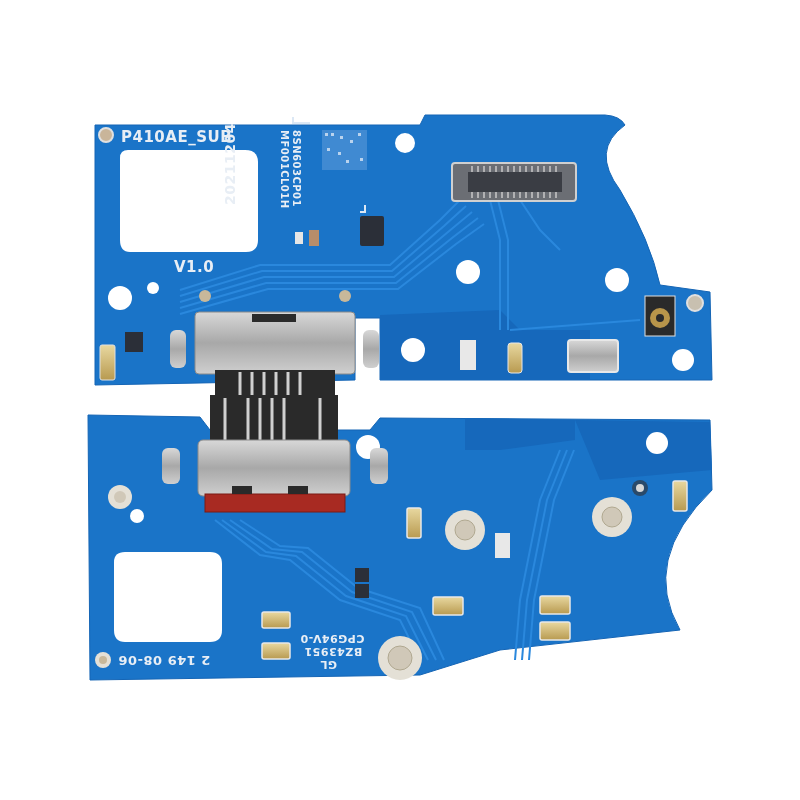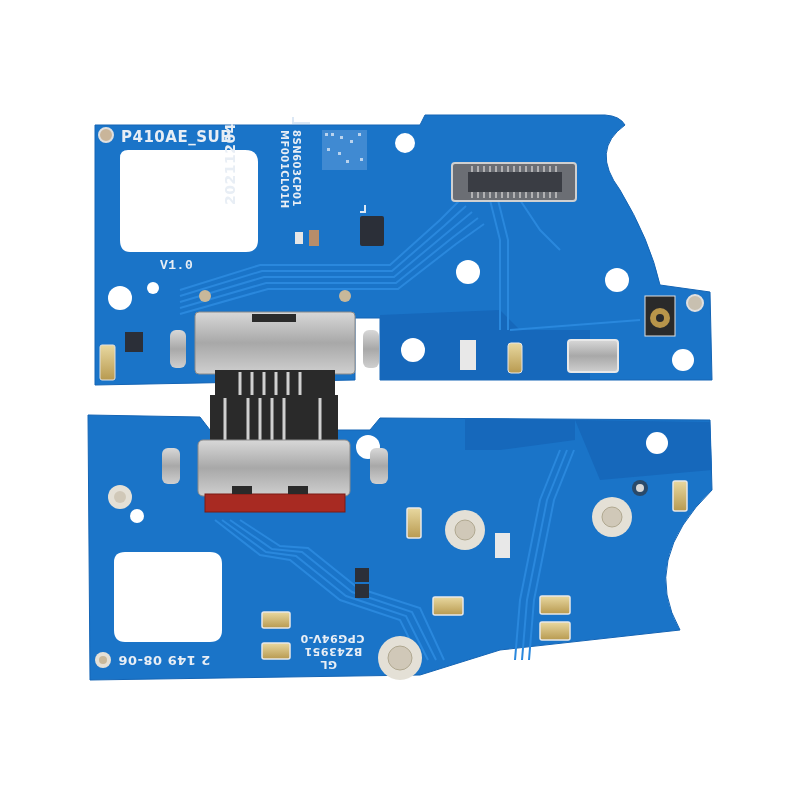--- a/index.html
+++ b/index.html
@@ -214,19 +214,19 @@
       <rect x="232" y="486" width="20" height="8" fill="#2a2a2a"></rect>
       <rect x="288" y="486" width="20" height="8" fill="#2a2a2a"></rect>
     </g>
   </g>
 </svg>
 
 <div class="silk" style="left:121px; top:128px; font-size:15px;">P410AE_SUB</div>
 <div class="silk" style="left:222px; top:163px; font-size:14px; transform:rotate(-90deg); transform-origin:left top; top:205px;">20211204</div>
 <div class="silk" style="left:302px; top:130px; font-size:10px; transform:rotate(90deg); transform-origin:left top;">8SN603CP01</div>
 <div class="silk" style="left:290px; top:130px; font-size:10px; transform:rotate(90deg); transform-origin:left top;">MF001CL01H</div>
-<div class="silk" style="left:160px; top:258px; font-size:13px;font-family:Liberation Mono, monospace;">V1.0</div>
+<div class="silk" style="left:174px; top:258px; font-size:15px;">V1.0</div>
 
 <div class="silk" style="left:118px; top:653px; font-size:13px; transform:rotate(180deg); transform-origin:center;">2 149 08-06</div>
 <div class="silk" style="left:300px; top:632px; font-size:11px; transform:rotate(180deg); transform-origin:center;">CPG94V-0</div>
 <div class="silk" style="left:304px; top:645px; font-size:11px; transform:rotate(180deg); transform-origin:center;">BZ43951</div>
 <div class="silk" style="left:320px; top:658px; font-size:11px; transform:rotate(180deg); transform-origin:center;">GL</div>
 </div>
 
 </body></html>

